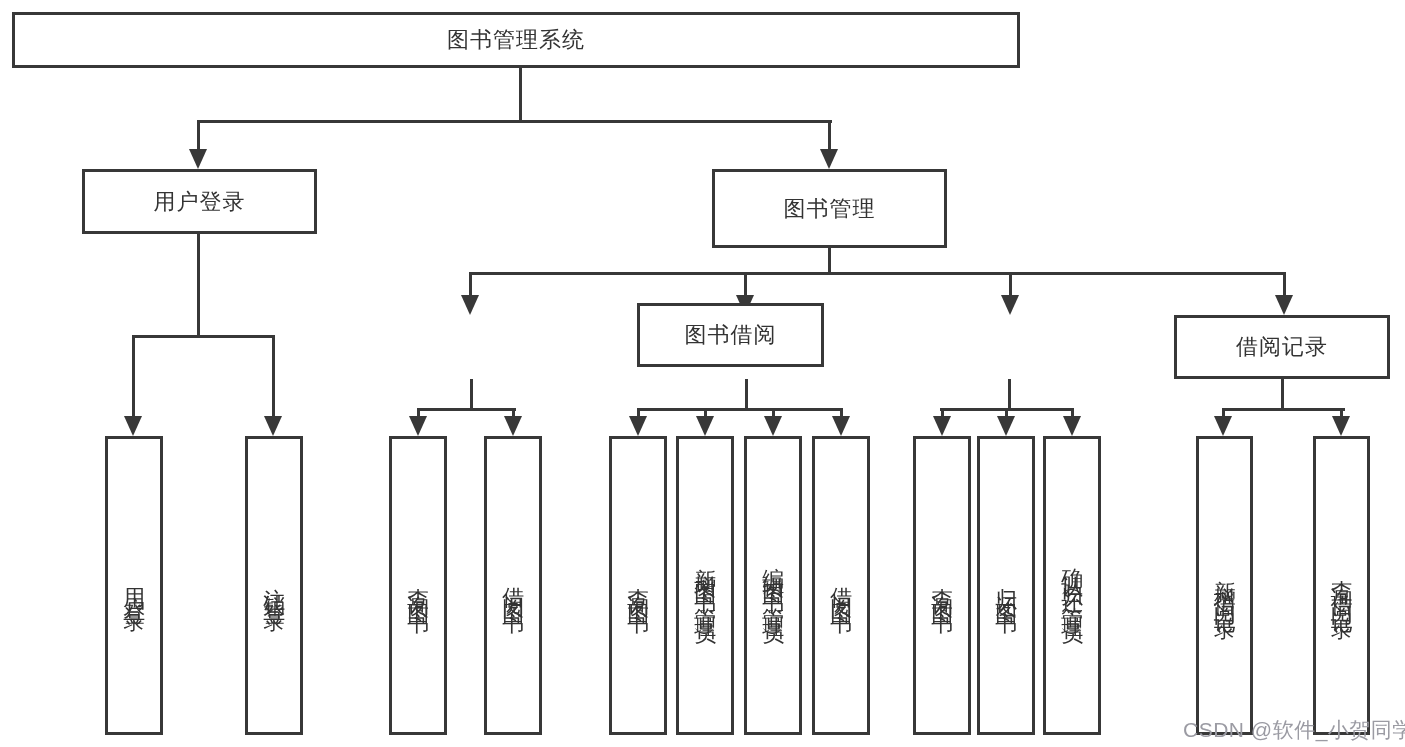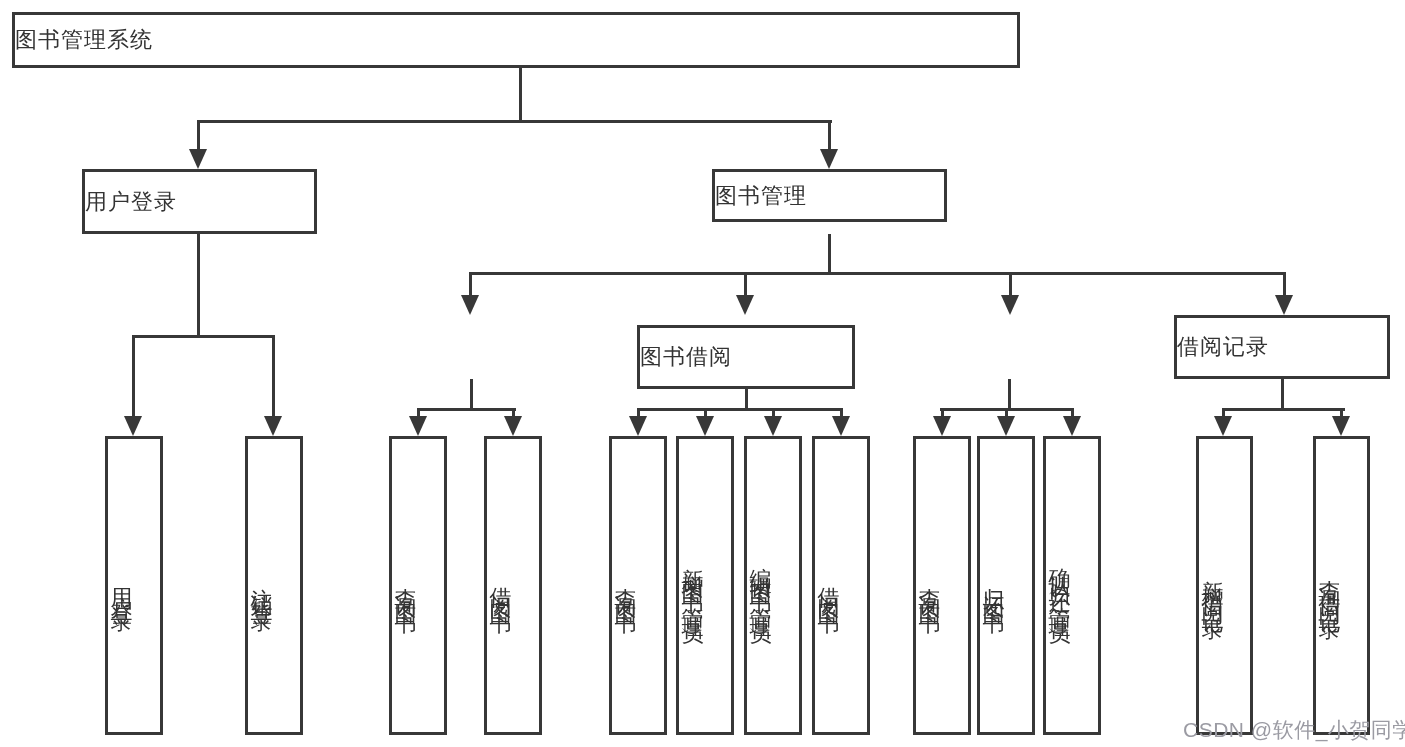--- a/index.html
+++ b/index.html
@@ -11,20 +11,21 @@
     overflow: hidden;
     font-family: "Liberation Sans", sans-serif;
   }
   .box {
     position: absolute;
     box-sizing: border-box;
     border: 3px solid #383838;
     background: #ffffff;
     display: flex;
     align-items: center;
+    justify-content: center;
     color: #333333;
     font-size: 22px;
     letter-spacing: 1px;
     z-index: 2;
   }
   .vbox span {
     writing-mode: vertical-rl;
     text-orientation: mixed;
     letter-spacing: 8px;
     line-height: 1.2;
@@ -73,21 +74,21 @@
   <div class="vline" style="left:519px; top:68px; height:54px;"></div>
   <div class="hline" style="left:198px; top:120px; width:634px;"></div>
   <div class="vline" style="left:197px; top:120px; height:32px;"></div>
   <div class="arrow" style="left:189px; top:149px;"></div>
   <div class="vline" style="left:828px; top:120px; height:32px;"></div>
   <div class="arrow" style="left:820px; top:149px;"></div>
 
   <div class="box" style="left:82px; top:169px; width:235px; height:65px;">
     <span>用户登录</span>
   </div>
-  <div class="box" style="left:712px; top:169px; width:235px; height:53px;">
+  <div class="box" style="left:712px; top:169px; width:235px; height:79px;">
     <span>图书管理</span>
   </div>
 
   <div class="vline" style="left:197px; top:234px; height:103px;"></div>
   <div class="hline" style="left:133px; top:335px; width:142px;"></div>
   <div class="vline" style="left:132px; top:335px; height:83px;"></div>
   <div class="arrow" style="left:124px; top:416px;"></div>
   <div class="vline" style="left:272px; top:335px; height:83px;"></div>
   <div class="arrow" style="left:264px; top:416px;"></div>
 
@@ -95,21 +96,21 @@
   <div class="hline" style="left:469px; top:272px; width:817px;"></div>
   <div class="vline" style="left:469px; top:272px; height:25px;"></div>
   <div class="arrow" style="left:461px; top:295px;"></div>
   <div class="vline" style="left:744px; top:272px; height:25px;"></div>
   <div class="arrow" style="left:736px; top:295px;"></div>
   <div class="vline" style="left:1009px; top:272px; height:25px;"></div>
   <div class="arrow" style="left:1001px; top:295px;"></div>
   <div class="vline" style="left:1283px; top:272px; height:25px;"></div>
   <div class="arrow" style="left:1275px; top:295px;"></div>
 
-  <div class="box" style="left:637px; top:325px; width:218px; height:64px;">
+  <div class="box" style="left:637px; top:303px; width:187px; height:64px;">
     <span>图书借阅</span>
   </div>
   <div class="box" style="left:1174px; top:315px; width:216px; height:64px;">
     <span>借阅记录</span>
   </div>
 
   <div class="vline" style="left:470px; top:379px; height:31px;"></div>
   <div class="vline" style="left:745px; top:379px; height:31px;"></div>
   <div class="vline" style="left:1008px; top:379px; height:31px;"></div>
   <div class="vline" style="left:1281px; top:379px; height:31px;"></div>

